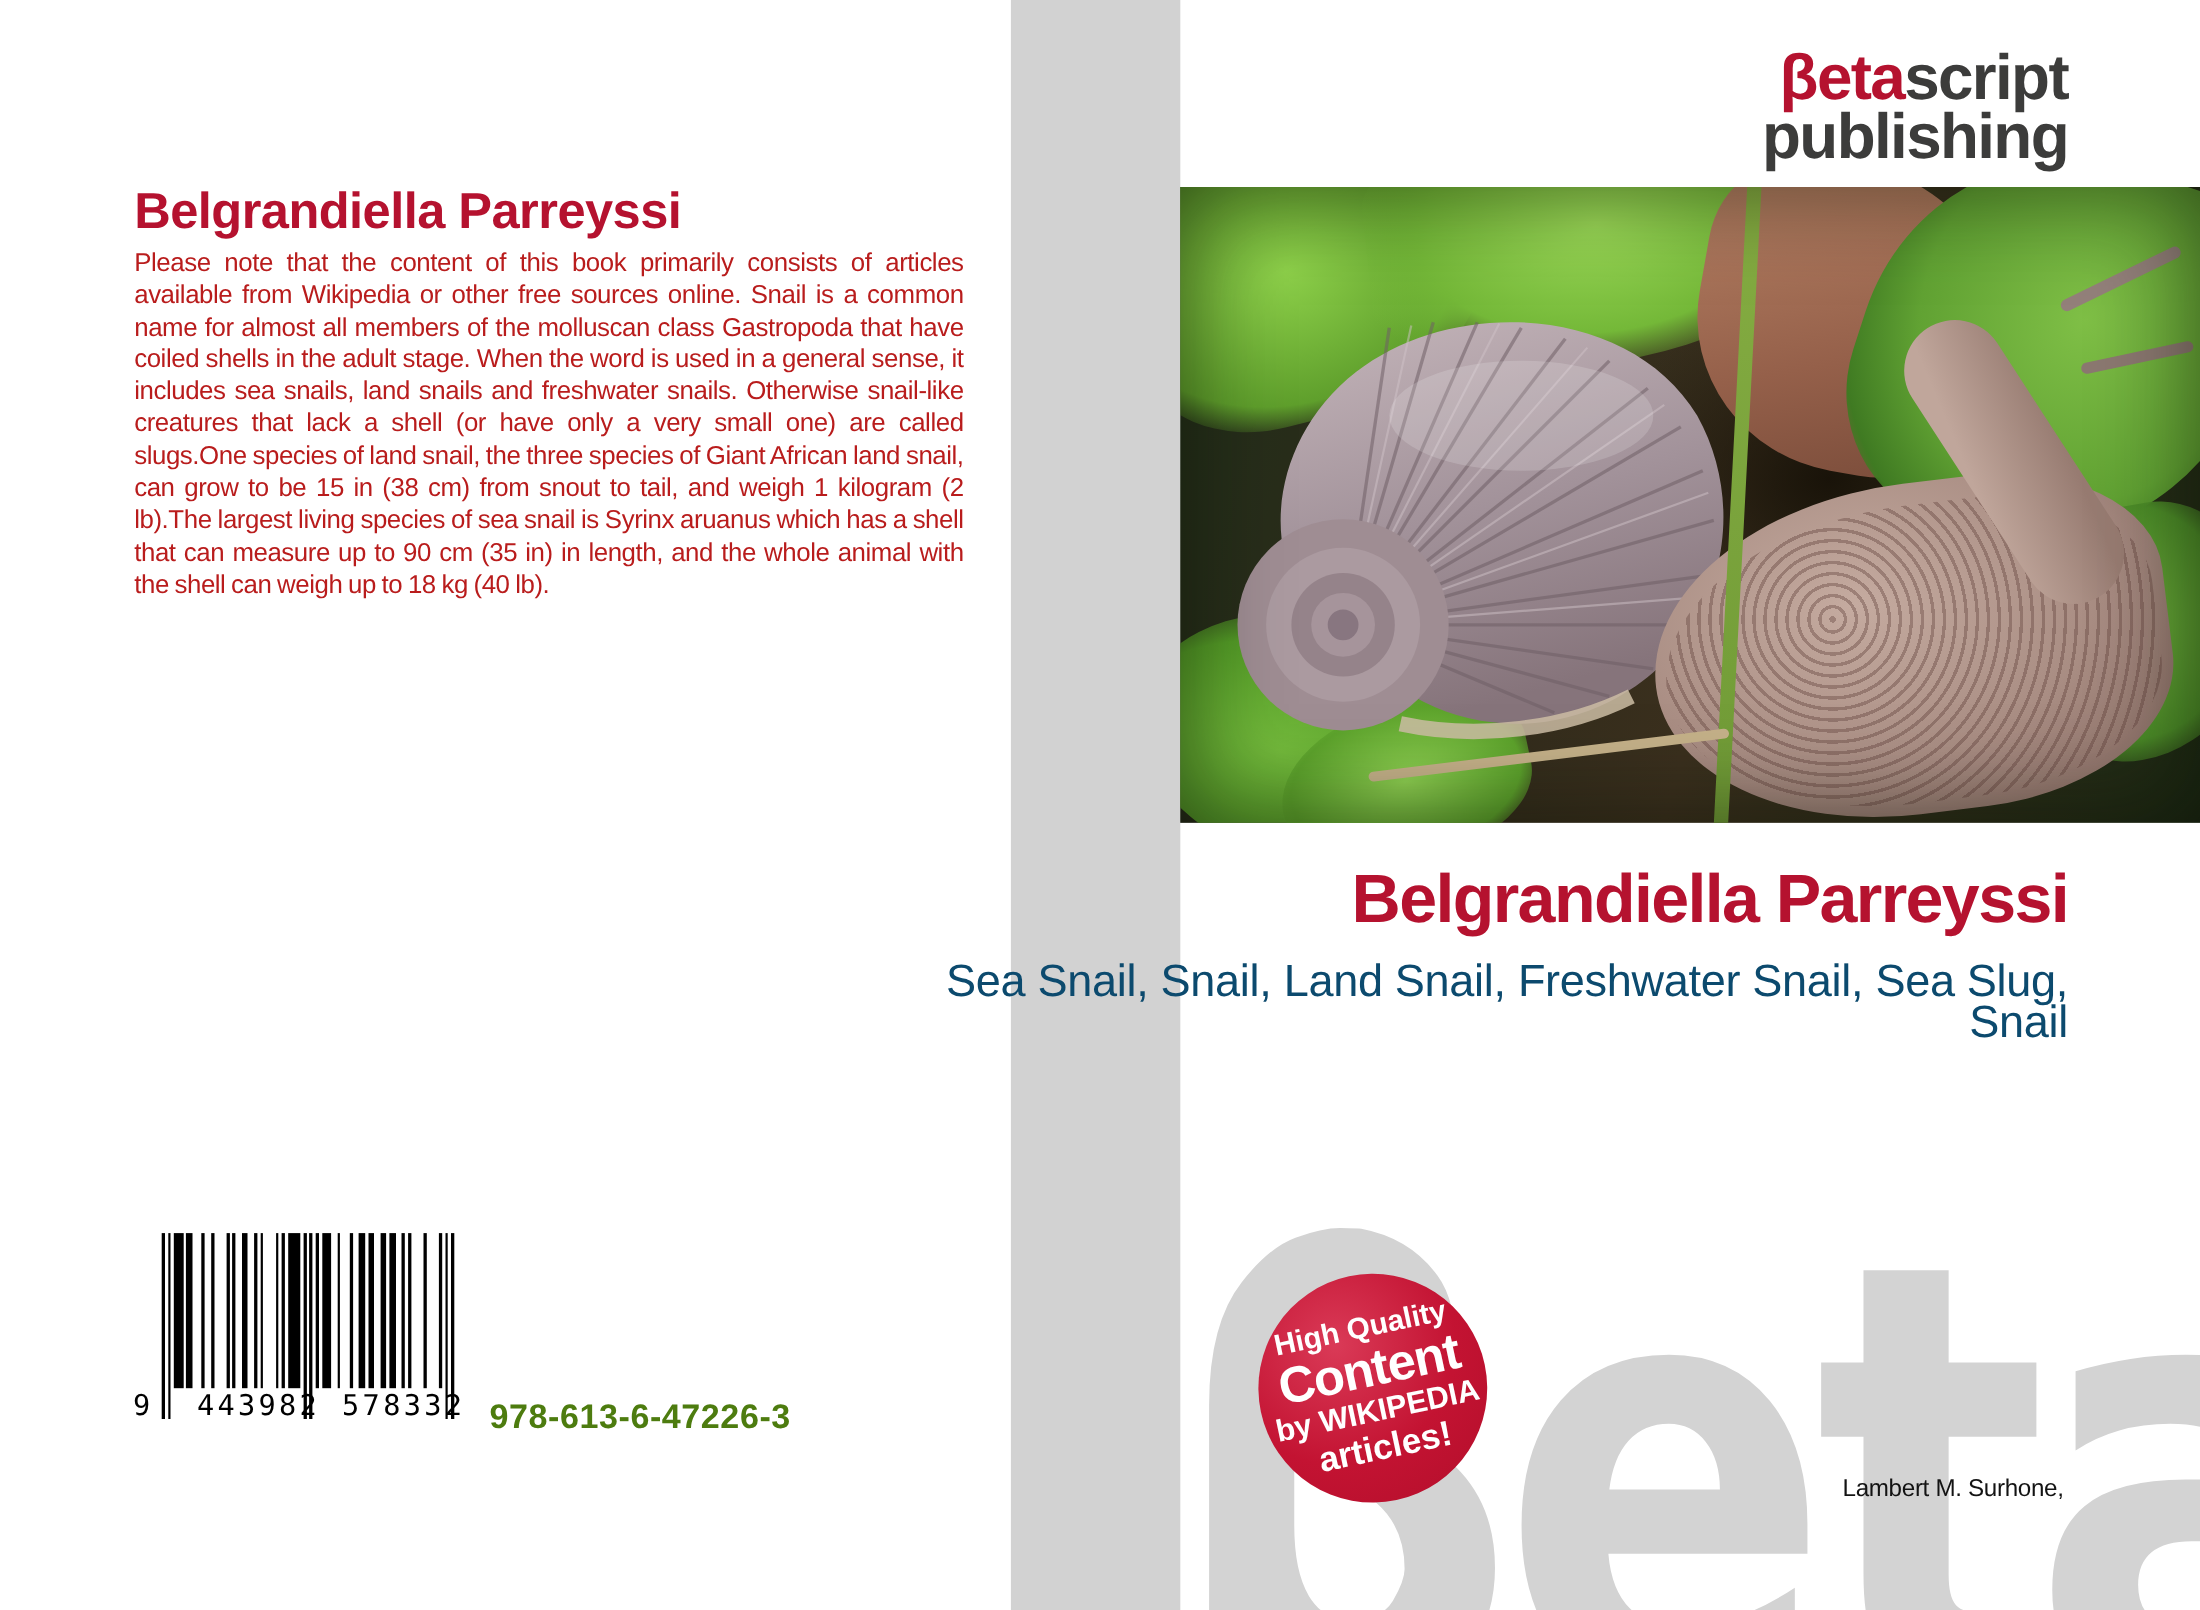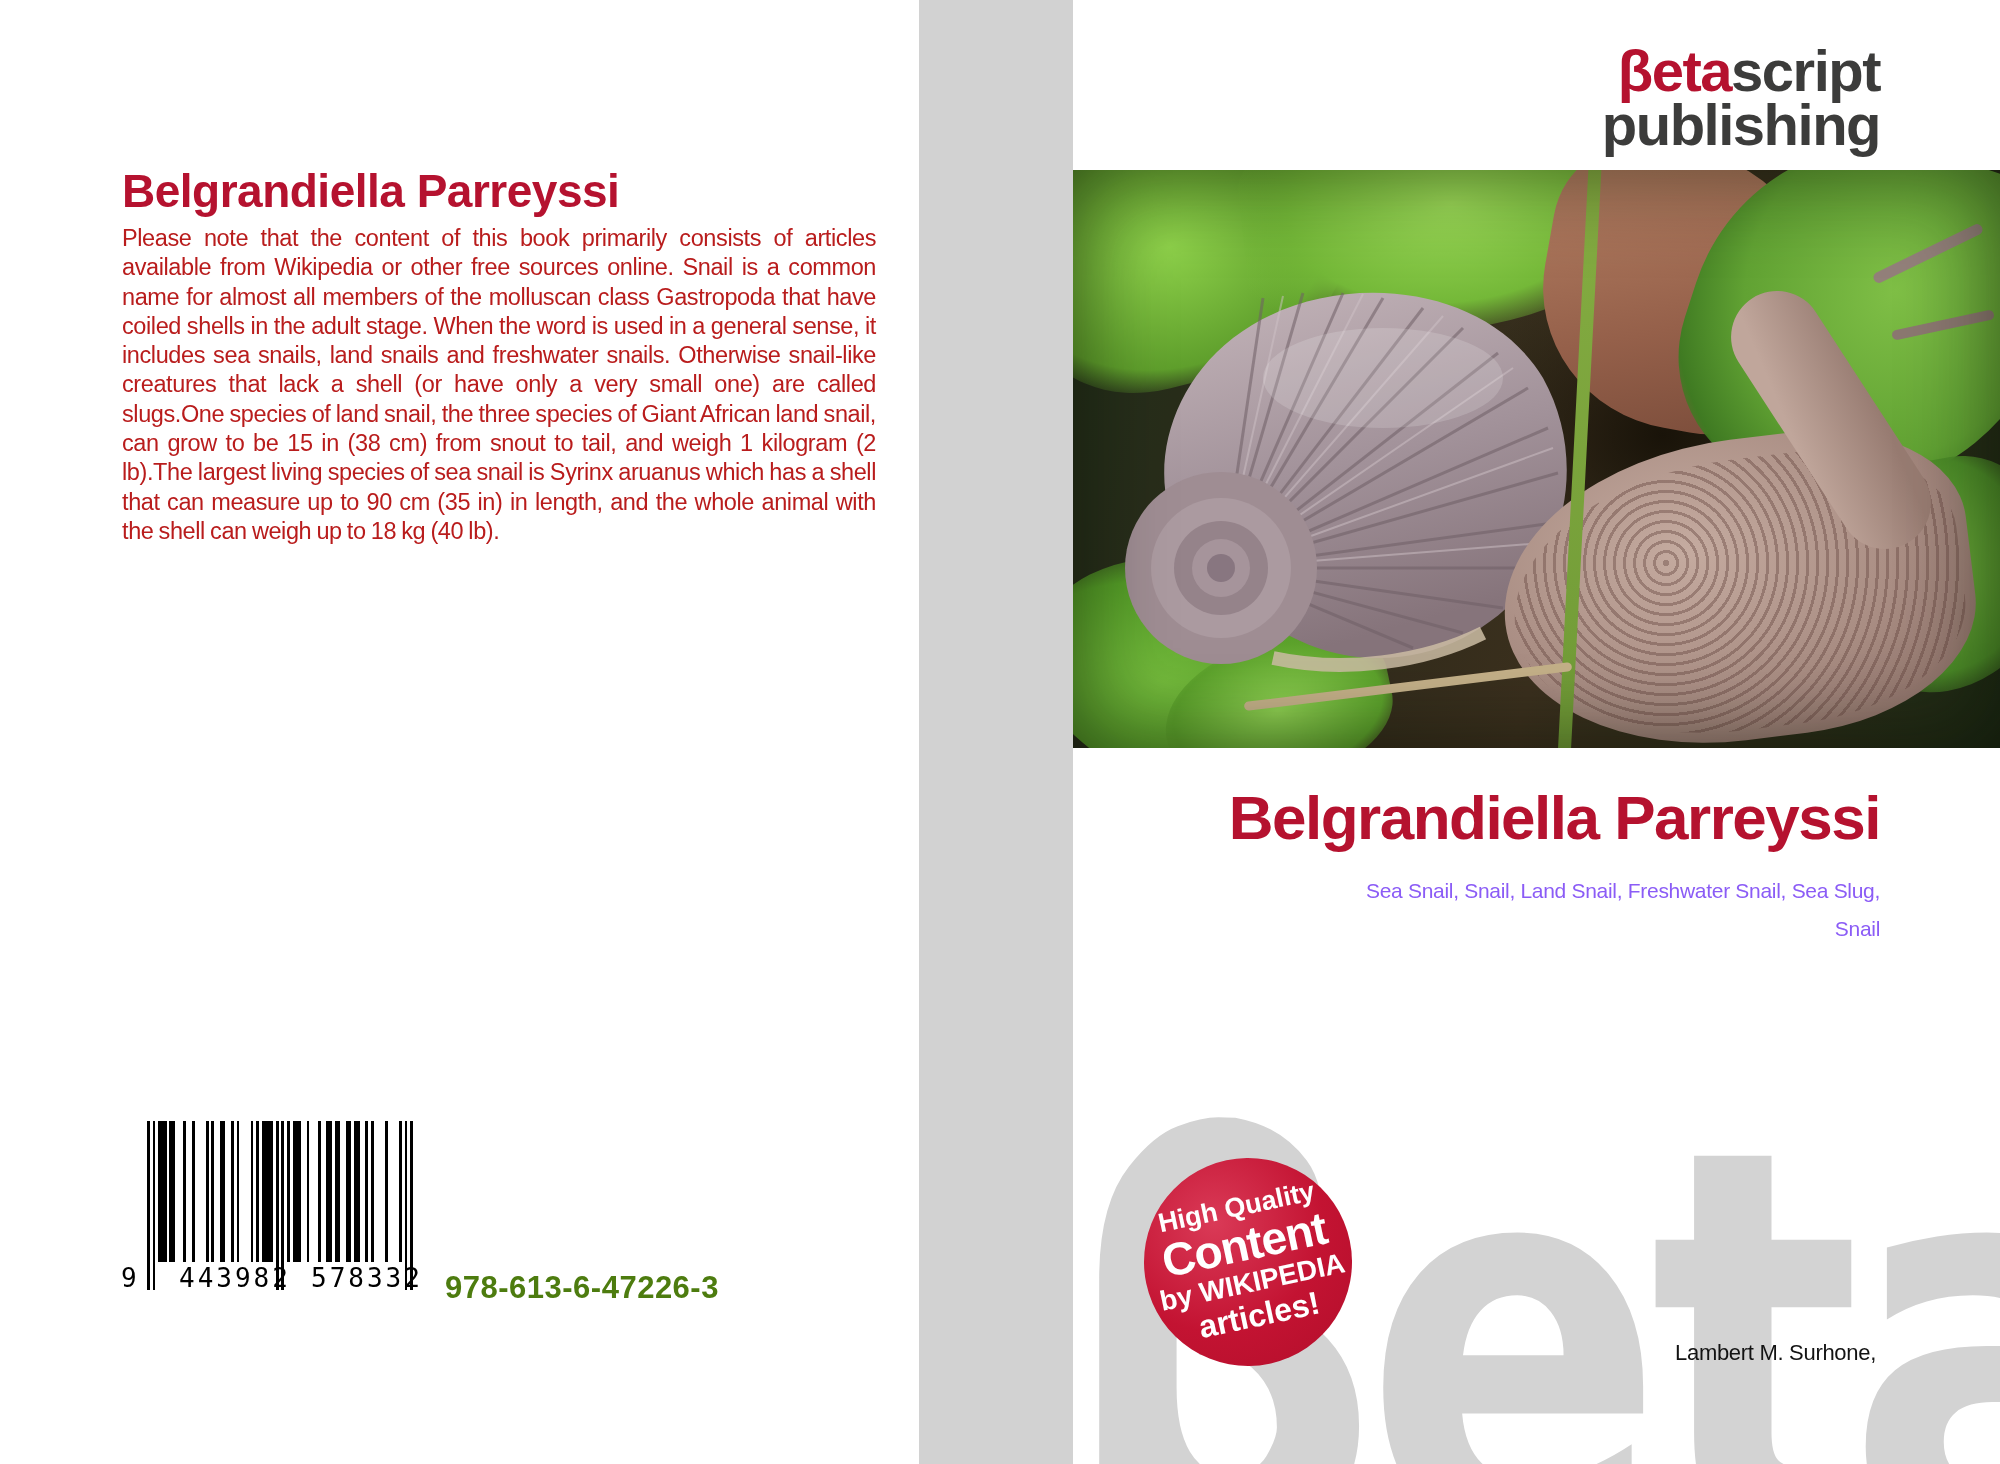--- a/index.html
+++ b/index.html
@@ -70,21 +70,21 @@
   .ph-stem{left:500px;top:-12px;width:13px;height:610px;background:linear-gradient(#86ad42,#6f9a36);border-radius:7px;transform:rotate(3deg);}
   .ph-twig{left:170px;top:512px;width:330px;height:9px;background:#c5b189;border-radius:5px;transform:rotate(-7deg);}
   .ph-vignette{left:0;top:0;width:927px;height:578px;box-shadow:inset 0 0 90px rgba(10,12,4,.55);}
 
   .front-title{
     position:absolute;right:120px;top:782px;
     font-size:62px;font-weight:700;color:#b5122f;letter-spacing:-1.5px;white-space:nowrap;
   }
   .front-subtitle{
     position:absolute;right:120px;top:872px;text-align:right;
-    font-size:21px;line-height:38px;color:#8b5cf6;letter-spacing:-.3px;
+    font-size:41px;line-height:38px;color:#0c4a6e;letter-spacing:-.3px;
   }
 
   .watermark{
     position:absolute;left:1062px;top:1078px;z-index:1;
     font-family:"DejaVu Sans",sans-serif;font-weight:700;font-size:540px;line-height:540px;
     color:#d3d3d3;letter-spacing:-18px;white-space:nowrap;
     transform:scaleX(.82);transform-origin:top left;
   }
 
   .badge{

